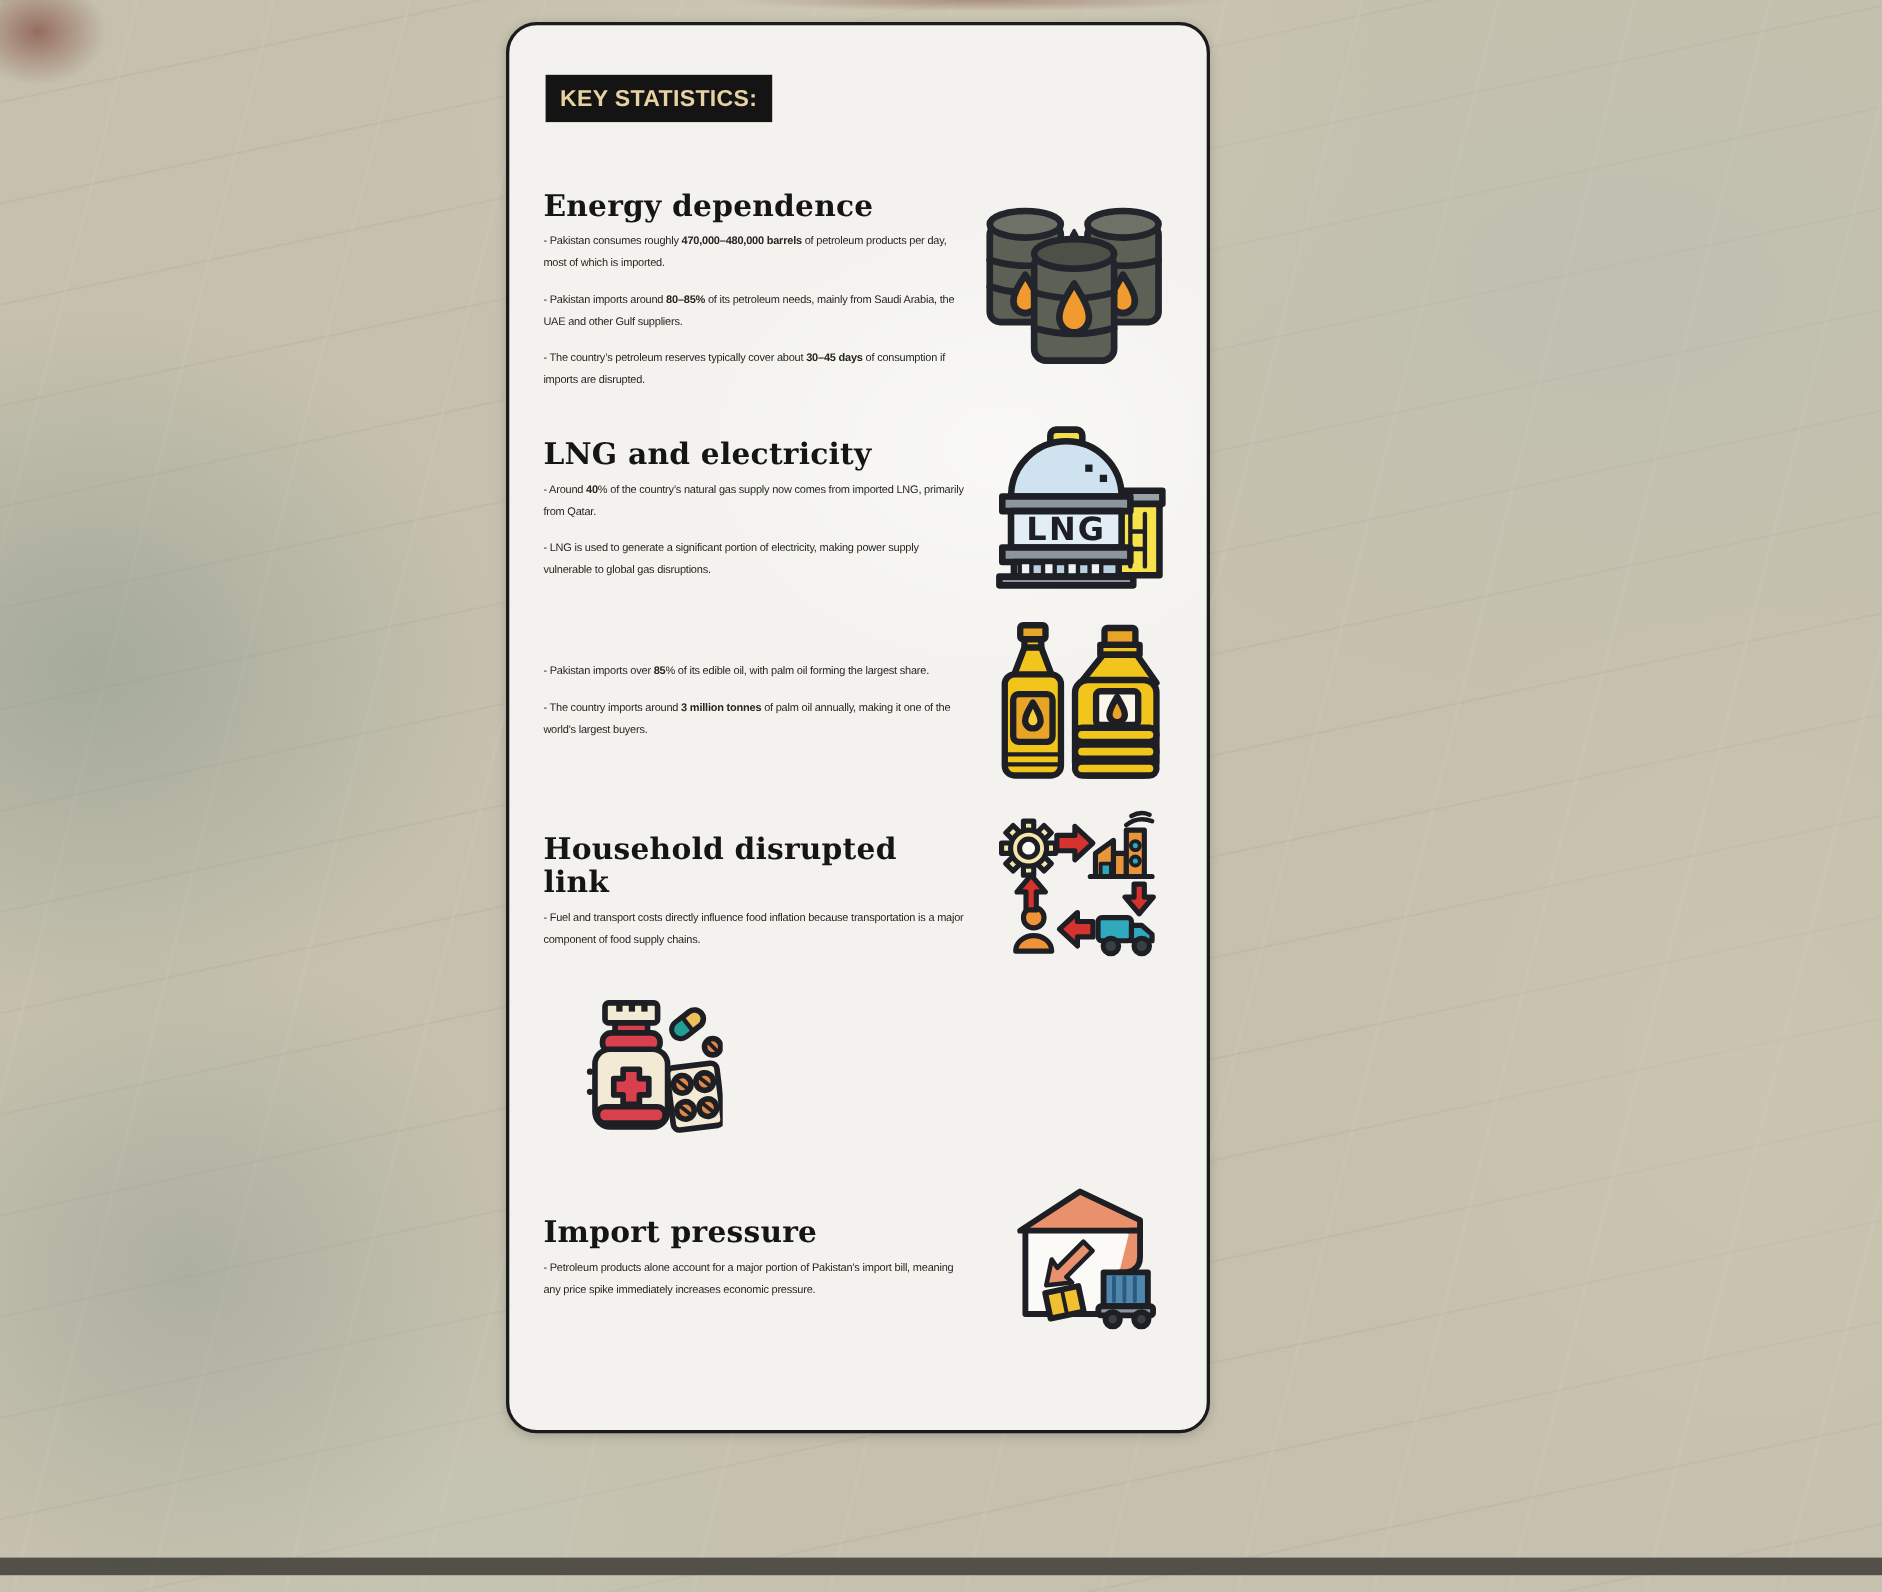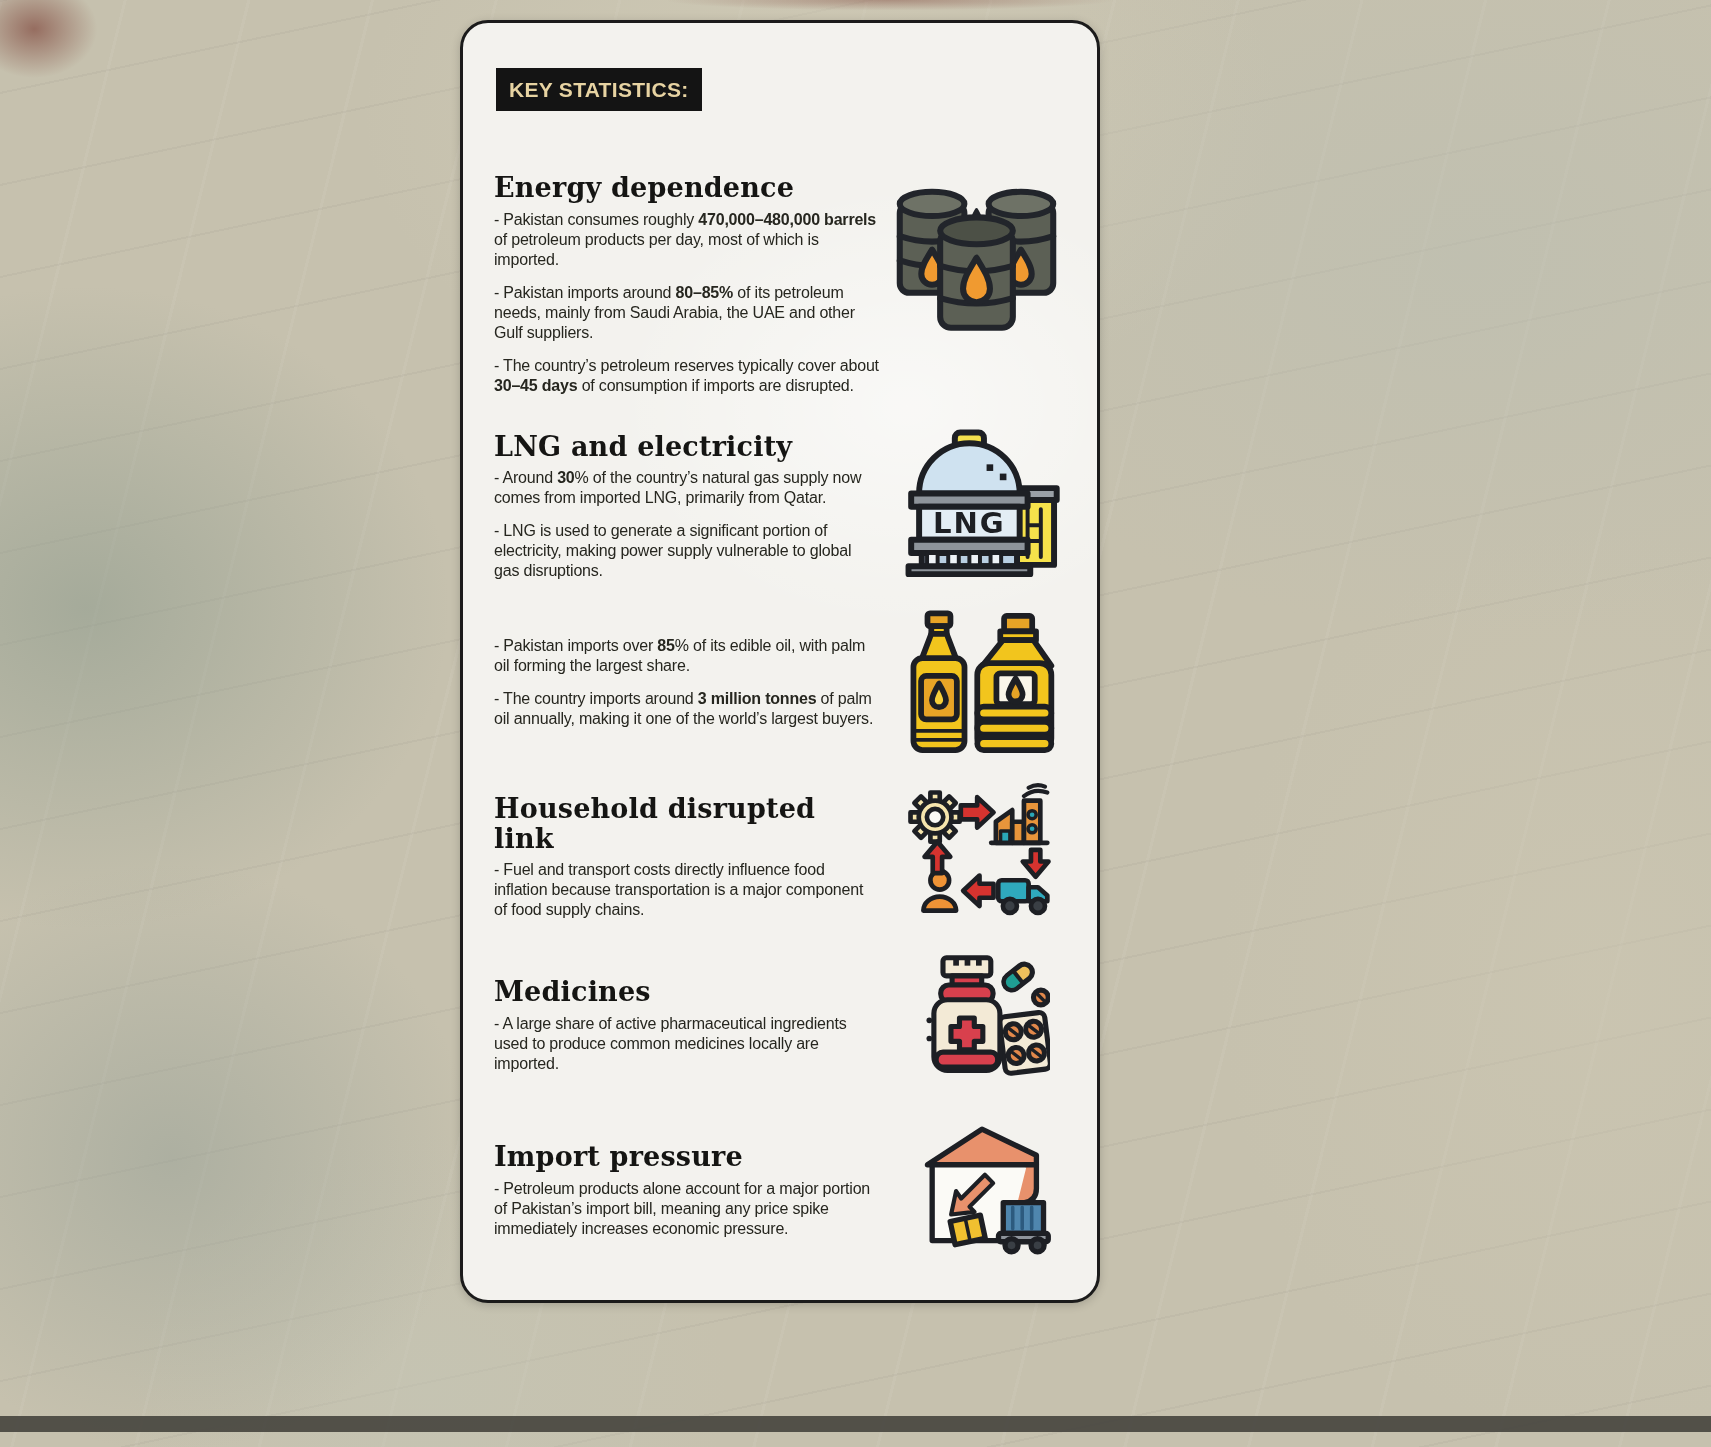--- a/index.html
+++ b/index.html
@@ -34,21 +34,21 @@
     padding:10px 13px 9px;margin:0 0 50px 2px;
   }
   section.section{display:flex;align-items:center}
   .section-text{flex:1;min-width:0;padding-right:8px}
   .section-icon{width:178px;flex:0 0 178px;display:flex;justify-content:center;align-items:flex-end}
   .section-title{
     font-family:"DejaVu Serif",serif;font-weight:bold;font-size:27px;line-height:1.1;
     color:#151513;margin:12px 0 7px;letter-spacing:.2px;
   }
   .section-body p{
-    margin:0 0 13px;font-size:16px;line-height:20px;letter-spacing:-.2px;color:#26261f;
+    margin:0 0 13px;font-size:10px;line-height:20px;letter-spacing:-.2px;color:#26261f;
   }
   .section-body b{font-weight:bold}
   .section-body p:last-child{margin-bottom:0}
   
   .sections section:nth-of-type(1){margin-bottom:24px;align-items:flex-start}
   .sections section:nth-of-type(1) .section-icon{margin-top:16px}
   .sections section:nth-of-type(2){margin-bottom:26px}
   .sections section:nth-of-type(3){margin-bottom:24px}
   .sections section:nth-of-type(4){margin-bottom:32px}
   .sections section:nth-of-type(5){margin-bottom:28px}
@@ -99,21 +99,21 @@
       <path d="M65 60 C59 70 55 76 55 83 a10 10 0 0 0 20 0 C75 76 71 70 65 60 Z" fill="#f09a30"></path>
     </g>
   </svg>
         </div>
   </section>
 
   <section class="section" data-name="section">
     <div class="section-text" data-name="section-text">
       <h2 class="section-title" data-name="section-title">LNG and electricity</h2>
       <div class="section-body" data-name="section-body">
-            <p data-name="section-paragraph"><span>- Around </span><b data-name="stat-highlight">30</b><span>% of the country’s natural gas supply now comes from imported LNG, primarily from Qatar.</span></p>
+            <p data-name="section-paragraph"><span>- Around </span><b data-name="stat-highlight">40</b><span>% of the country’s natural gas supply now comes from imported LNG, primarily from Qatar.</span></p>
             <p data-name="section-paragraph"><span>- LNG is used to generate a significant portion of electricity, making power supply vulnerable to global gas disruptions.</span></p>
           </div>
     </div>
     <div class="section-icon" data-name="section-icon">
           <svg data-name="lng-tank-icon" viewBox="0 0 130 118" xmlns="http://www.w3.org/2000/svg">
     <g stroke="#1d1f24" stroke-width="4.5" stroke-linejoin="round" stroke-linecap="round">
       <rect x="96" y="58" width="28" height="50" fill="#f6e24b"></rect>
       <path d="M104 66 v36 M114 66 v36 M104 78 h10 M104 90 h10" stroke-width="3" fill="none"></path>
       <rect x="93" y="50" width="33" height="9" fill="#9aa0a7"></rect>
       <rect x="49" y="8" width="22" height="12" rx="4" fill="#f3df4e"></rect>
@@ -205,26 +205,20 @@
       <polygon points="80,87 68,87 68,80 54,93 68,106 68,99 80,99" fill="#d6332f"></polygon>
       <circle cx="34" cy="84" r="8" fill="#ef9336"></circle>
       <path d="M20 110 a14 12 0 0 1 28 0 Z" fill="#ef9336"></path>
       <polygon points="28,78 28,64 21,64 32,51 43,64 36,64 36,78" fill="#d6332f"></polygon>
     </g>
   </svg>
         </div>
   </section>
 
   <section class="section" data-name="section">
-    <div class="section-text" data-name="section-text">
-      <h2 class="section-title" data-name="section-title">Medicines</h2>
-      <div class="section-body" data-name="section-body">
-            <p data-name="section-paragraph"><span>- A large share of active pharmaceutical ingredients used to produce common medicines locally are imported.</span></p>
-          </div>
-    </div>
     <div class="section-icon" data-name="section-icon">
           <svg data-name="medicines-icon" viewBox="0 0 130 118" xmlns="http://www.w3.org/2000/svg">
     <g stroke="#1d1f24" stroke-width="4.5" stroke-linejoin="round" stroke-linecap="round">
       <g transform="rotate(-38 102 22)">
         <rect x="88" y="15" width="28" height="14" rx="7" fill="#eec05c"></rect>
         <path d="M102 15 H95 a7 7 0 0 0 0 14 h7 Z" fill="#1f9e93" stroke-width="3.5"></path>
       </g>
       <circle cx="122" cy="40" r="6.5" fill="#e2884b"></circle>
       <path d="M118 36 L126 44" stroke-width="3" fill="none"></path>
       <g transform="rotate(-7 107 80)">

